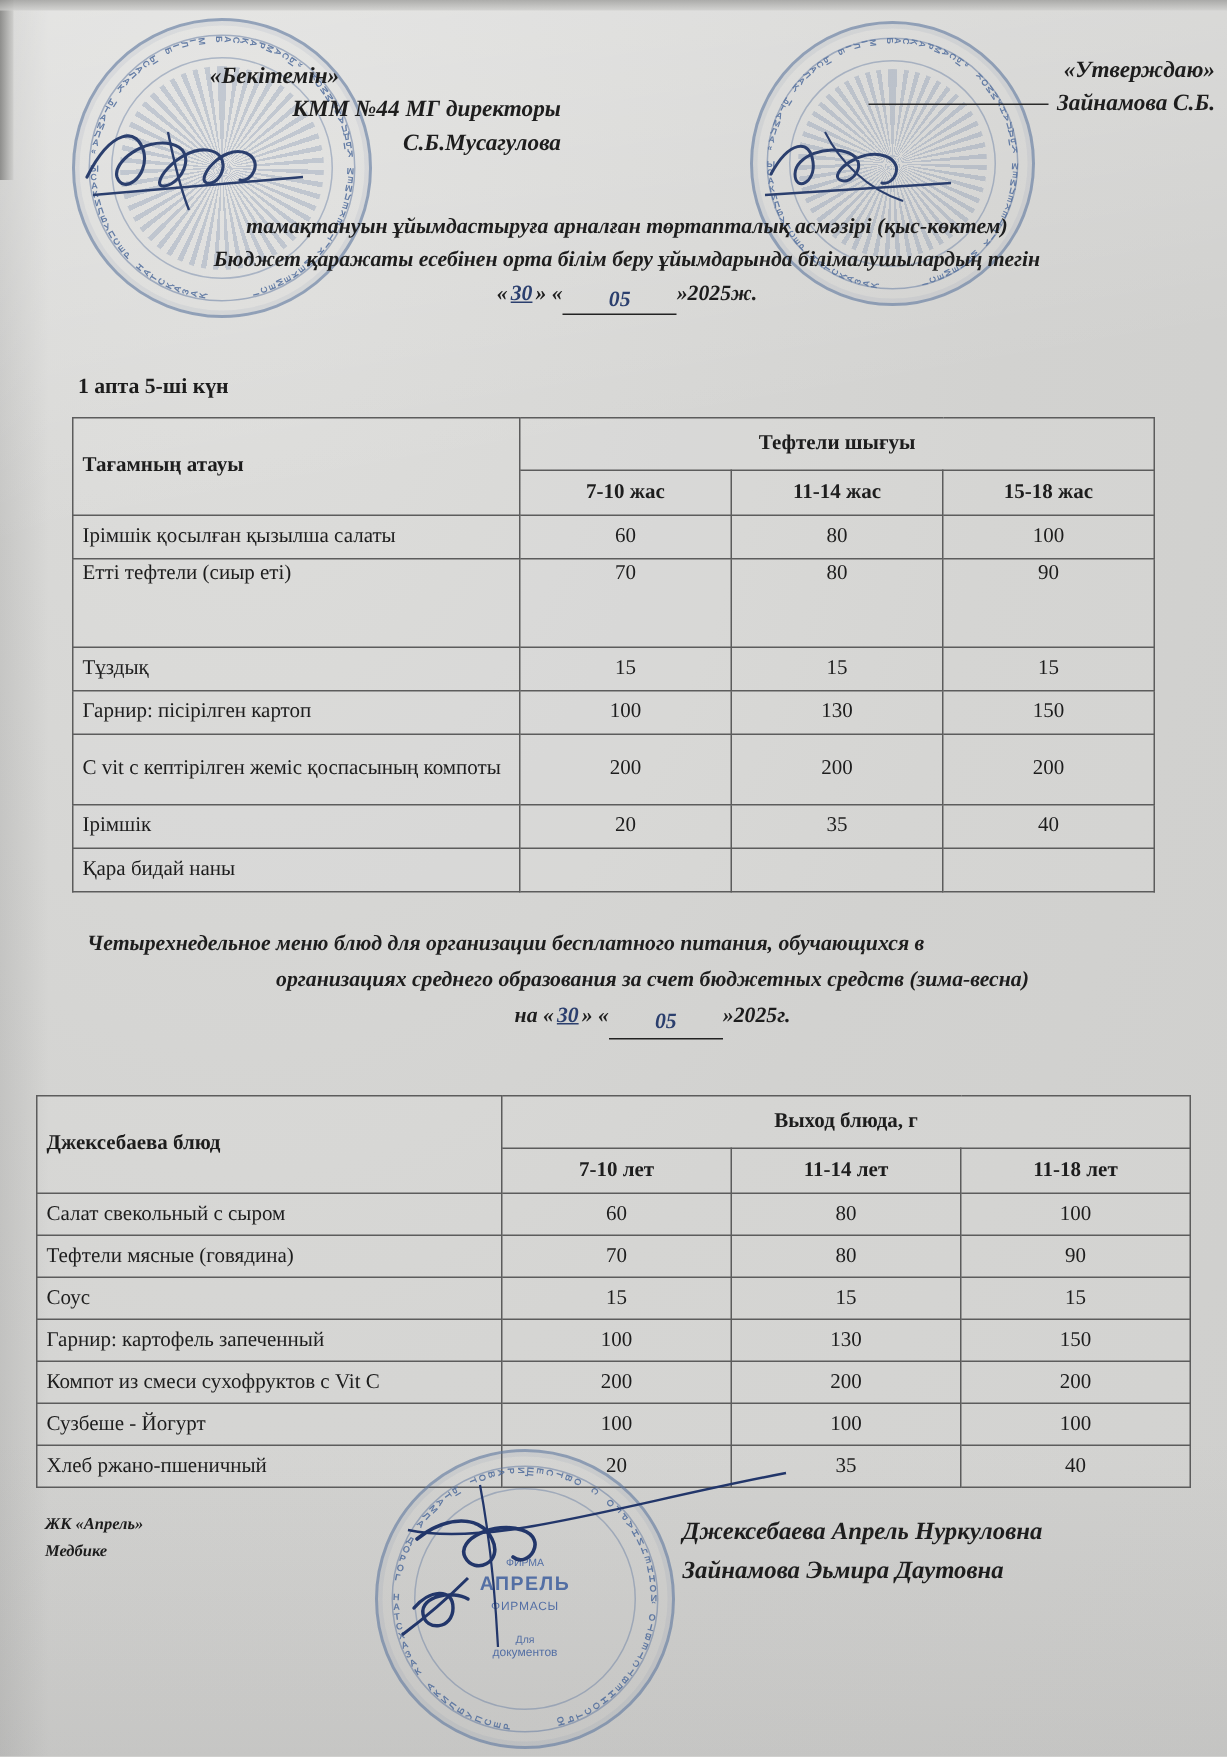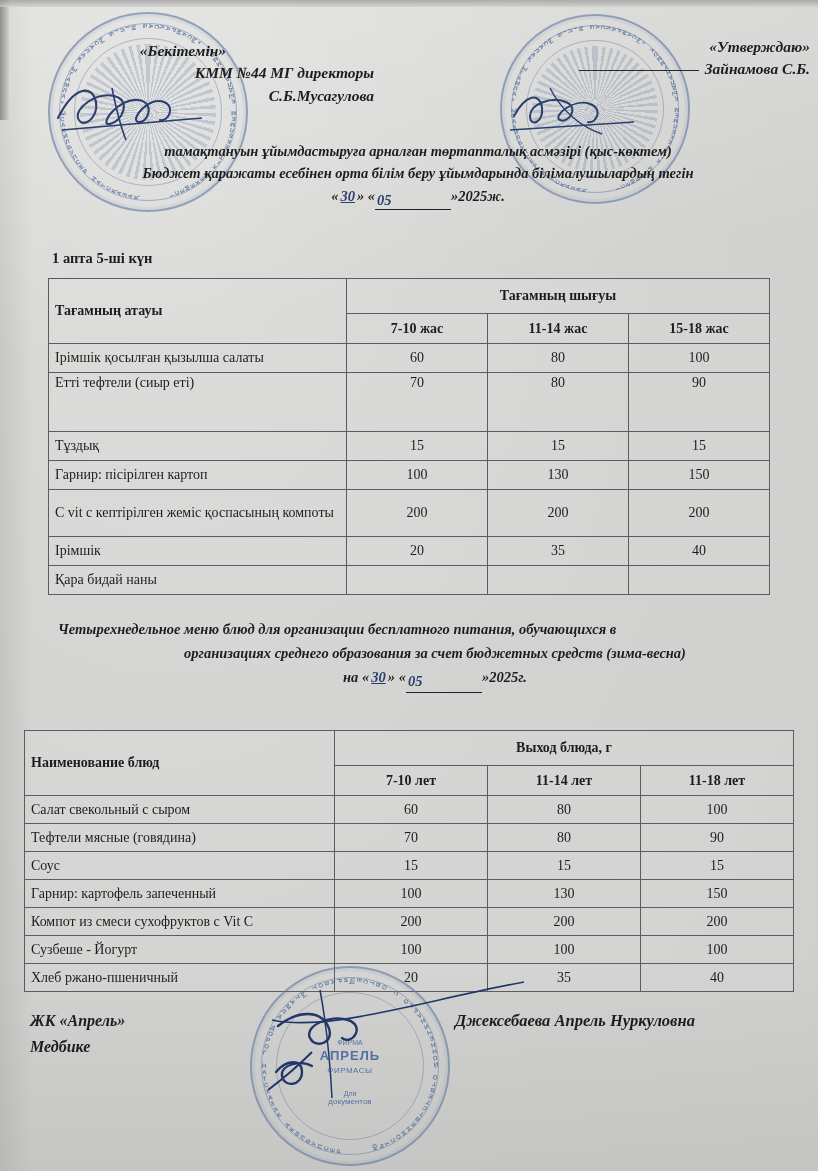--- a/index.html
+++ b/index.html
@@ -111,21 +111,21 @@
   .datespan{position:relative;}
   .handwrite{
     font-family:"Liberation Serif", serif;
     font-style:italic;font-weight:bold;
     color:#2b3f6e;
     text-decoration:underline;
     padding:0 2px;
   }
   .blank-line{
     display:inline-block;width:76px;border-bottom:1.5px solid #222;
-    position:relative;vertical-align:-2px;text-align:left;
+    position:relative;vertical-align:-2px;text-align:center;
   }
   .blank-line .handwrite{text-decoration:none;position:relative;top:2px;}
 
   .week-label{
     position:absolute;left:52px;top:250px;
     font-weight:bold;font-size:14.5px;
   }
 
   
   table{
@@ -160,21 +160,21 @@
     font-style:italic;font-weight:bold;font-size:14.5px;line-height:1.65;
     text-align:center;
   }
   .subtitle-ru .ln1{text-align:left;padding-left:18px;}
   .subtitle-ru .ln2{text-align:center;}
   .subtitle-ru .ln3{text-align:center;}
 
   
   .foot-left{
     position:absolute;left:30px;top:1008px;
-    font-style:italic;font-weight:bold;font-size:16px;line-height:1.6;
+    font-style:italic;font-weight:bold;font-size:11px;line-height:1.6;
   }
   .foot-right{
     position:absolute;left:455px;top:1008px;
     font-style:italic;font-weight:bold;font-size:16.5px;line-height:1.6;
     text-align:left;
   }
 </style>
 </head>
 <body>
 
@@ -411,21 +411,21 @@
       <span>«</span><span class="handwrite">30</span><span>» «</span><span class="blank-line"><span class="handwrite">05</span></span><span>»2025ж.</span>
     </div>
   </div>
 
   <div class="week-label">1 апта 5-ші күн</div>
 
   <table class="tbl1">
     <thead>
       <tr>
         <th class="t-name hdr-main" rowspan="2">Тағамның атауы</th>
-        <th class="hdr-main" colspan="3">Тағамның шығуы</th>
+        <th class="hdr-main" colspan="3">Тефтели шығуы</th>
       </tr>
       <tr>
         <th class="t-num hdr-sub">7-10 жас</th>
         <th class="t-num hdr-sub">11-14 жас</th>
         <th class="t-num hdr-sub">15-18 жас</th>
       </tr>
     </thead>
     <tbody>
       <tr>
         <td class="t-name">Ірімшік қосылған қызылша салаты</td>
@@ -476,21 +476,21 @@
     <div class="ln1">Четырехнедельное меню блюд для организации бесплатного питания, обучающихся в</div>
     <div class="ln2">организациях среднего образования за счет бюджетных средств (зима-весна)</div>
     <div class="ln3">
       <span>на «</span><span class="handwrite">30</span><span>» «</span><span class="blank-line"><span class="handwrite">05</span></span><span>»2025г.</span>
     </div>
   </div>
 
   <table class="tbl2">
     <thead>
       <tr>
-        <th class="t-name hdr-main" rowspan="2">Наименование блюд</th>
+        <th class="t-name hdr-main" rowspan="2">Джексебаева блюд</th>
         <th class="hdr-main" colspan="3">Выход блюда, г</th>
       </tr>
       <tr>
         <th class="t-num hdr-sub">7-10 лет</th>
         <th class="t-num hdr-sub">11-14 лет</th>
         <th class="t-num hdr-sub">11-18 лет</th>
       </tr>
     </thead>
     <tbody>
       <tr>
@@ -638,14 +638,15 @@
     </svg>
   </div>
 
   <div class="foot-left">
     <div>ЖК «Апрель»</div>
     <div>Медбике</div>
   </div>
 
   <div class="foot-right">
     <div>Джексебаева Апрель Нуркуловна</div>
+    <div>Зайнамова Эьмира Даутовна</div>
   </div>
 </div>
 
 </body></html>

